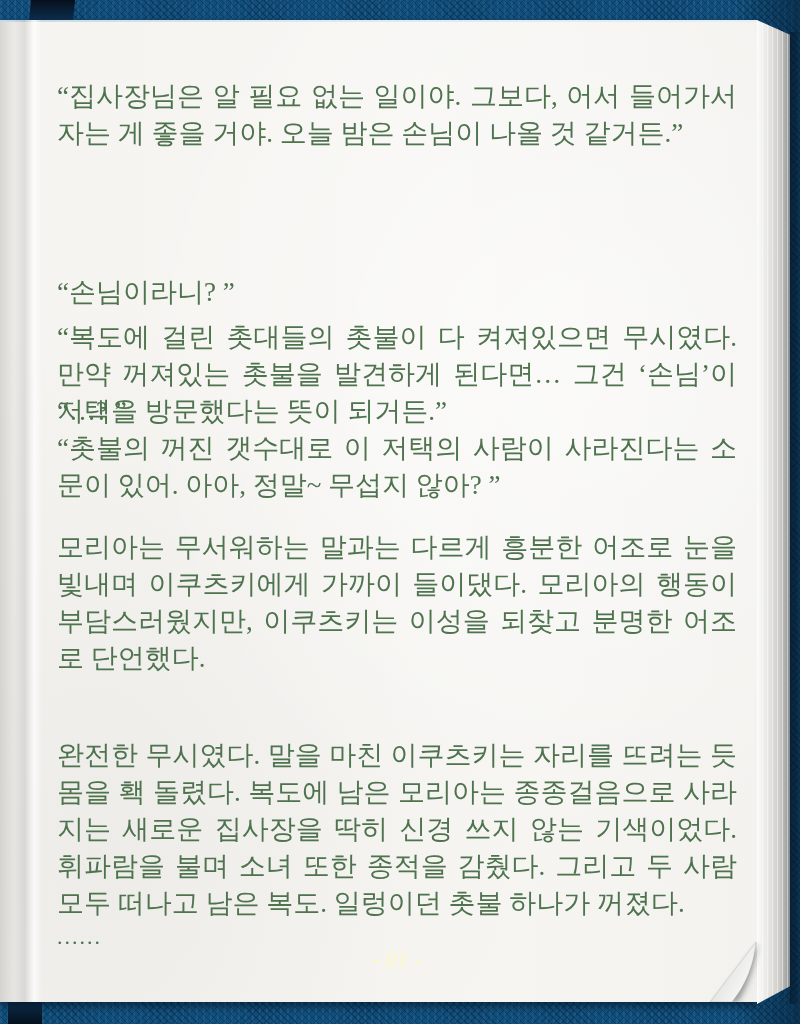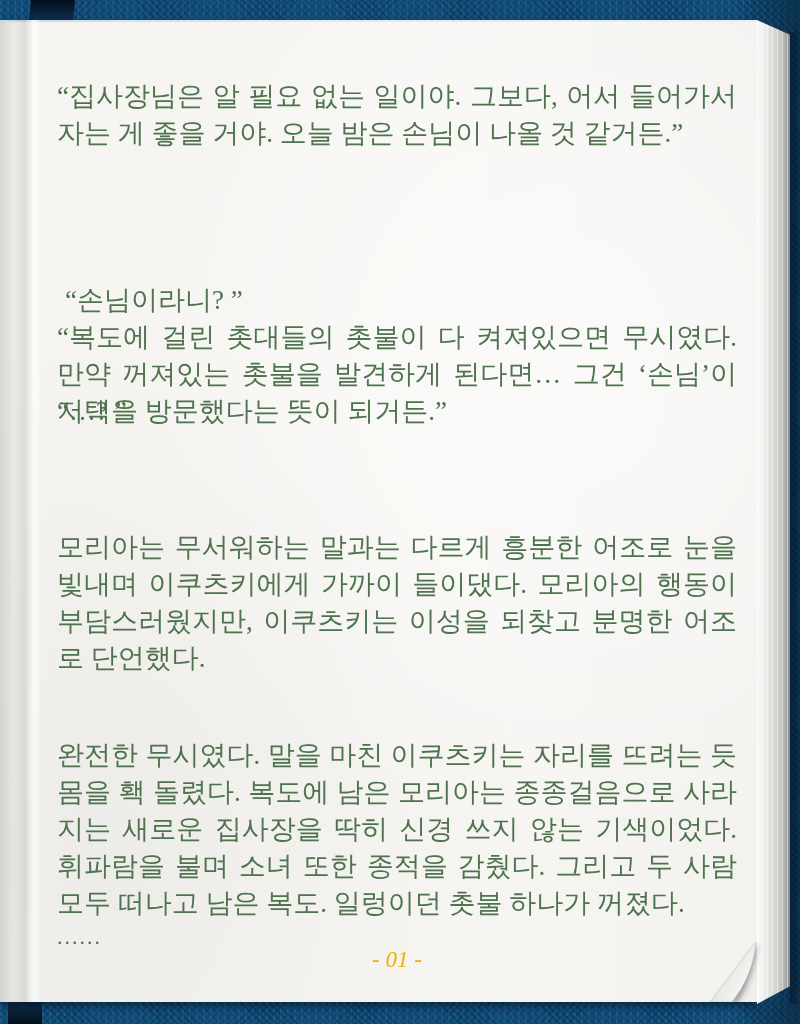--- a/index.html
+++ b/index.html
@@ -59,27 +59,27 @@
   }
   .text-layer{
     position:absolute;left:57px;top:0;width:680px;height:1024px;z-index:4;
     color:#4e734e;font-size:27px;line-height:37px;
   }
   .para{
     position:absolute;left:0;width:680px;margin:0;
     text-align:justify;word-break:break-all;
   }
   .para.short{text-align:left;}
-  .p1{top:78px;}  .p2{top:182px;} .p3{top:282px;margin-left:8px;} .p4{top:319px;}
+  .p1{top:78px;}  .p2{top:182px;} .p3{top:274px;} .p4{top:319px;}
   .p5{top:393px;} .p6{top:430px;} .p7{top:529px;} .p8{top:664px;}
   .p9{top:737px;}
   .ellipsis-line{top:918px;font-size:22px;letter-spacing:2px;text-align:left;}
   .page-number{
     position:absolute;left:0;top:941px;width:680px;margin:0;
-    text-align:center;font-style:italic;font-size:23px;color:#eab308;
+    text-align:center;font-style:italic;font-size:23px;color:#fef9c3;
   }
   .curl-svg{position:absolute;left:690px;top:928px;width:100px;height:74px;z-index:5;}
 </style>
 </head>
 <body>
 
 <div class="bg-shade-right"></div>
 <div class="cover-tl"></div>
 <div class="cover-bl"></div>
 <div class="edge-shadow"></div>
@@ -88,20 +88,21 @@
   <div class="spine-crease"></div>
 </div>
 
 <div class="page-edge"></div>
 
 <div class="text-layer">
   <p class="para p1">“집사장님은 알 필요 없는 일이야. 그보다, 어서 들어가서 자는 게 좋을 거야. 오늘 밤은 손님이 나올 것 같거든.”</p>
   <p class="para p3 short">“손님이라니? ”</p>
   <p class="para p4">“복도에 걸린 촛대들의 촛불이 다 켜져있으면 무시였다. 만약 꺼져있는 촛불을 발견하게 된다면… 그건 ‘손님’이 저택을 방문했다는 뜻이 되거든.”</p>
   <p class="para p5 short">“…? ”</p>
+  <p class="para p6">“촛불의 꺼진 갯수대로 이 저택의 사람이 사라진다는 소문이 있어. 아아, 정말~ 무섭지 않아? ”</p>
   <p class="para p7">모리아는 무서워하는 말과는 다르게 흥분한 어조로 눈을 빛내며 이쿠츠키에게 가까이 들이댔다. 모리아의 행동이 부담스러웠지만, 이쿠츠키는 이성을 되찾고 분명한 어조로 단언했다.</p>
   <p class="para p9">완전한 무시였다. 말을 마친 이쿠츠키는 자리를 뜨려는 듯 몸을 홱 돌렸다. 복도에 남은 모리아는 종종걸음으로 사라지는 새로운 집사장을 딱히 신경 쓰지 않는 기색이었다. 휘파람을 불며 소녀 또한 종적을 감췄다. 그리고 두 사람 모두 떠나고 남은 복도. 일렁이던 촛불 하나가 꺼졌다.</p>
   <p class="para ellipsis-line">......</p>
   <p class="page-number">- 01 -</p>
 </div>
 
 <svg class="curl-svg" viewBox="0 0 100 74" xmlns="http://www.w3.org/2000/svg">
   <defs>
     <linearGradient id="underGrad" x1="0" y1="0" x2="1" y2="1">
       <stop offset="0" stop-color="#c6c5c2"></stop>

